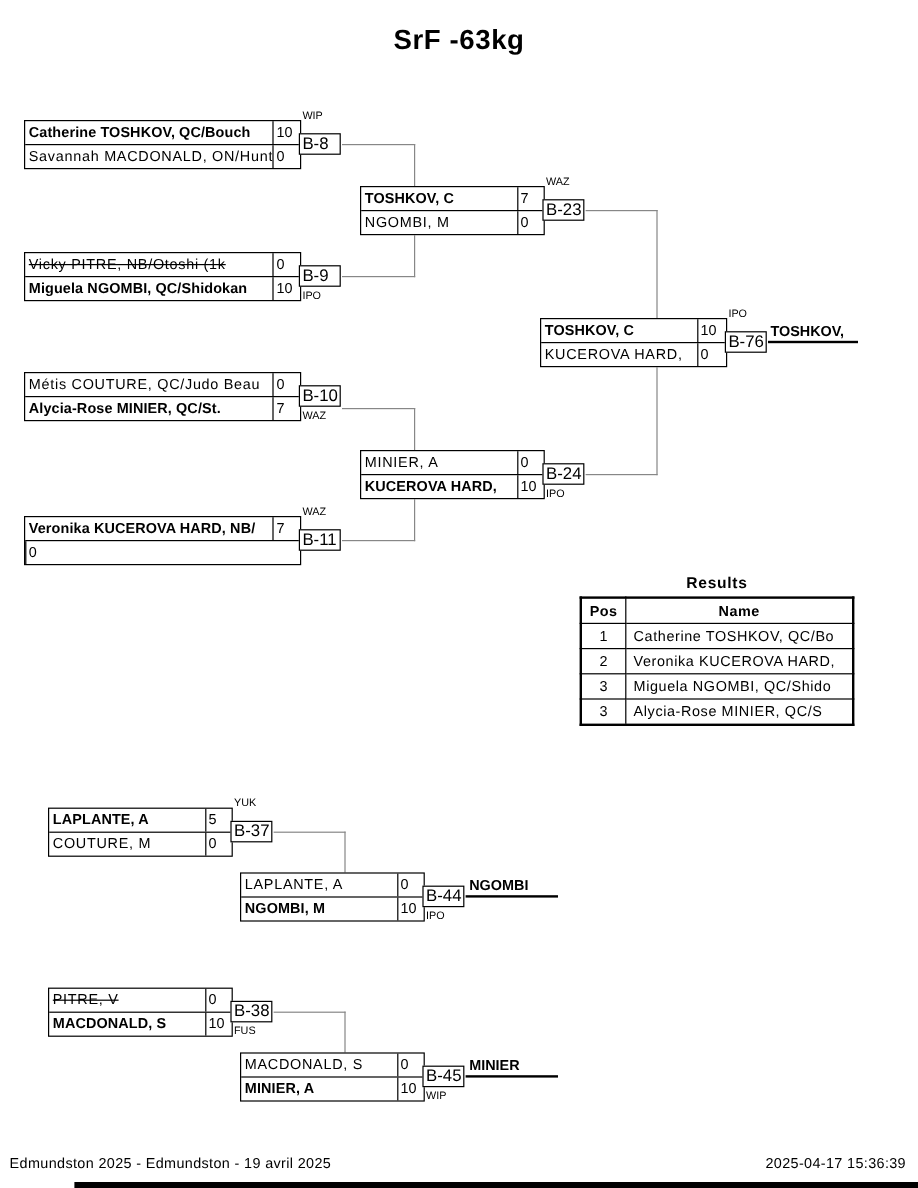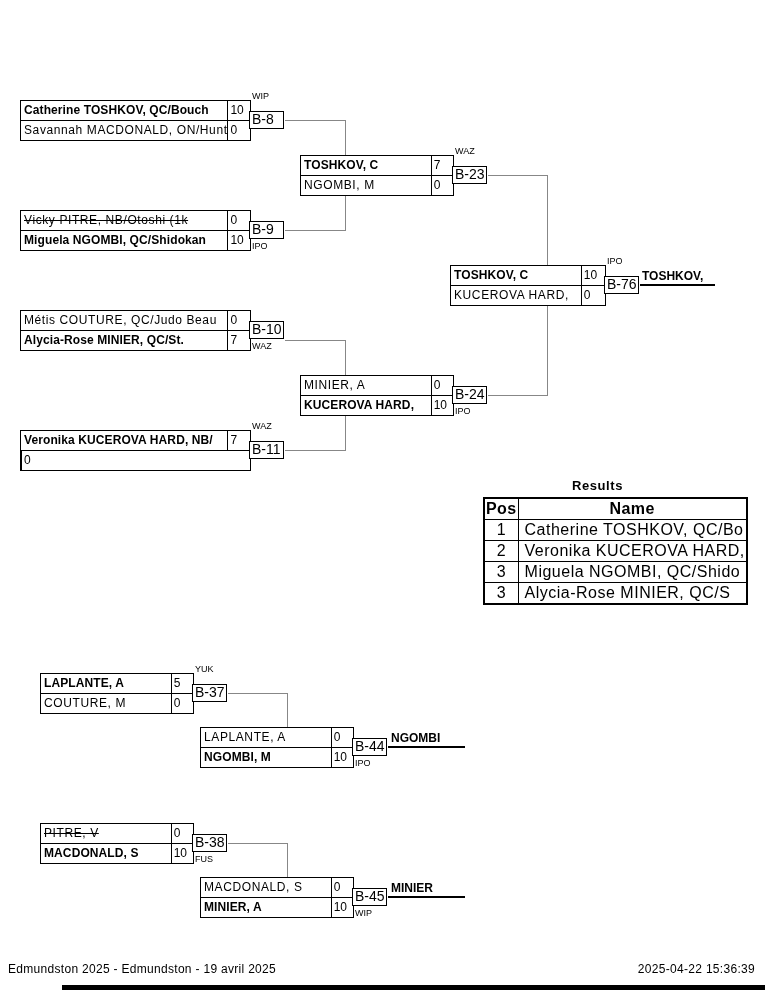--- a/index.html
+++ b/index.html
@@ -93,36 +93,37 @@
     position: absolute;
     left: 483px; top: 497px;
     width: 229px;
     border-collapse: collapse;
     border: 2px solid #000000;
     background: #ffffff;
   }
   .results-table th, .results-table td {
     border: 1px solid #000000;
     height: 18px;
-    font-size: 16px;
+    font-size: 12px;
     overflow: hidden;
     white-space: nowrap;
   }
   .results-table th { font-weight: bold; text-align: center; letter-spacing: 0.4px; }
   .results-table th.pos, .results-table td.pos { width: 34px; text-align: center; }
   .results-table td.name { padding-left: 6px; letter-spacing: 0.5px; }
   
   .footer-left  { position: absolute; left: 8px;  top: 962px; font-size: 12px; letter-spacing: 0.3px; }
   .footer-right { position: absolute; right: 10px; top: 962px; font-size: 12px; letter-spacing: 0.3px; }
   .bottom-bar   { position: absolute; left: 62px; top: 985px; width: 703px; height: 5px; background: #000000; }
 </style>
 </head>
 <body>
 
 <div id="canvas">
+  <h1 class="page-title">SrF -63kg</h1>
 
   <div id="bracket-layer">
       <div class="conn" style="left: 285px; top: 120px; width: 61px; height: 1px; background: rgb(135, 135, 135);"></div>
       <div class="conn" style="left: 345px; top: 120px; width: 1px; height: 36px; background: rgb(135, 135, 135);"></div>
       <div class="conn" style="left: 285px; top: 230px; width: 61px; height: 1px; background: rgb(135, 135, 135);"></div>
       <div class="conn" style="left: 345px; top: 196px; width: 1px; height: 35px; background: rgb(135, 135, 135);"></div>
       <div class="conn" style="left: 488px; top: 175px; width: 60px; height: 1px; background: rgb(135, 135, 135);"></div>
       <div class="conn" style="left: 547px; top: 175px; width: 1px; height: 91px; background: rgb(135, 135, 135);"></div>
       <div class="conn" style="left: 488px; top: 395px; width: 60px; height: 1px; background: rgb(135, 135, 135);"></div>
       <div class="conn" style="left: 547px; top: 306px; width: 1px; height: 90px; background: rgb(135, 135, 135);"></div>
@@ -295,15 +296,15 @@
           <td class="name">Miguela NGOMBI, QC/Shido</td>
         </tr>
         <tr>
           <td class="pos">3</td>
           <td class="name">Alycia-Rose MINIER, QC/S</td>
         </tr>
       </tbody>
   </table>
 
   <div class="footer-left">Edmundston 2025 - Edmundston - 19 avril 2025</div>
-  <div class="footer-right">2025-04-22 15:36:39</div>
+  <div class="footer-right">2025-04-17 15:36:39</div>
   <div class="bottom-bar"></div>
 </div>
 
 </body></html>

